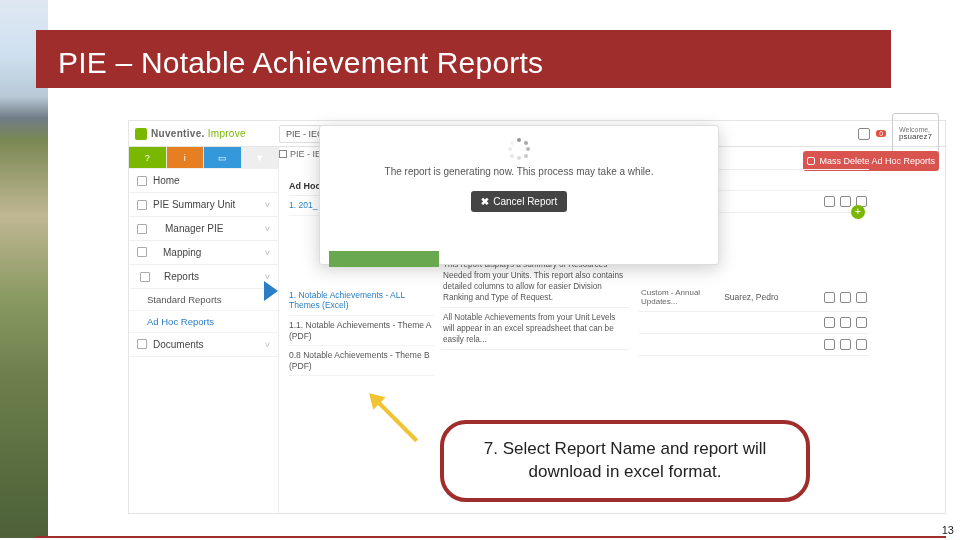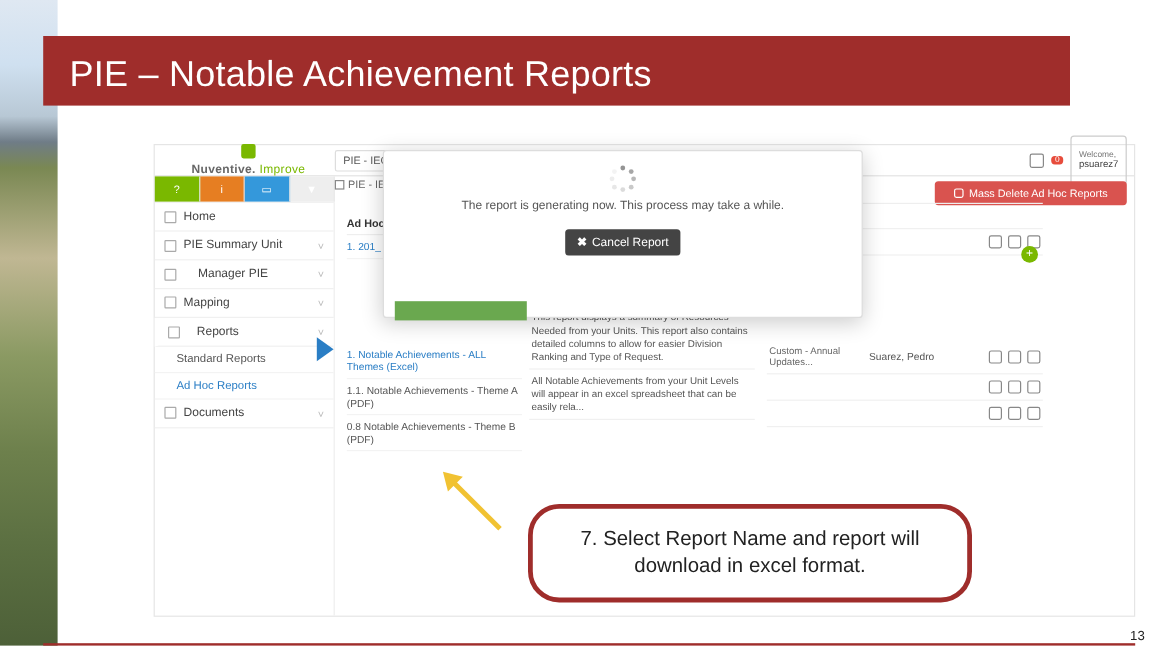--- a/index.html
+++ b/index.html
@@ -19,21 +19,21 @@
   .title-bar { position:absolute; left:36px; top:30px; right:14px; height:58px;
     background: linear-gradient(to right, #9f2d2b 94%, #ffffff 94%); }
   .title-bar h1 { position:absolute; left:22px; top:16px; font-size:30px; font-weight:400; color:#fff; letter-spacing:.2px; }
   
 
   
   .shot { position:absolute; left:128px; top:120px; width:818px; height:394px; background:#fff; border:1px solid #e5e5e5; }
 
   
   .app-top { position:absolute; left:0; top:0; right:0; height:26px; border-bottom:1px solid #e3e3e3; display:flex; align-items:center; font-size:10px; color:#444; }
-  .app-top .brand { display:flex; align-items:center; gap:4px; padding-left:6px; width:150px;flex-direction:column; }
+  .app-top .brand { display:flex; align-items:center; gap:4px; padding-left:6px; width:150px; }
   .brand-logo { width:12px; height:12px; background:#7ab800; border-radius:2px; }
   .brand-name { font-size:10px; letter-spacing:.3px; }
   .brand-name b { color:#666; font-weight:600; }
   .brand-name span { color:#7ab800; font-weight:500; }
   .tab-crumb { flex:1; display:flex; align-items:center; }
   .crumb-pill { border:1px solid #ddd; border-radius:2px; padding:3px 6px; font-size:9px; color:#555; width:320px; display:flex; justify-content:space-between; align-items:center; background:#fff; }
   .crumb-pill .chev { font-size:9px; color:#999; }
   .app-top .right { display:flex; align-items:center; gap:6px; padding-right:6px; }
   .bell { width:12px; height:12px; border:1px solid #888; border-radius:2px; position:relative; }
   .badge0 { background:#e74c3c; color:#fff; font-size:7px; padding:0 3px; border-radius:3px; }
@@ -77,21 +77,21 @@
 
   
   .col-meta { position:absolute; left:510px; top:48px; width:230px; bottom:0; font-size:8.5px; color:#555; }
   .col-meta .row { display:flex; justify-content:space-between; align-items:center; padding:5px 2px; border-bottom:1px solid #f0f0f0; }
   .col-meta .who { width:120px; font-size:8.5px; color:#555; }
   .row-icons { display:flex; gap:5px; color:#666; font-size:10px; }
   .row-icons span { width:11px; height:11px; border:1px solid #888; border-radius:2px; display:inline-block; }
   .plus-circ { position:absolute; right:4px; top:36px; width:14px; height:14px; background:#7ab800; border-radius:50%; color:#fff; font-size:10px; line-height:14px; text-align:center; }
 
   
-  .mass-del { position:absolute; right:6px; top:30px; background:#d9534f; color:#fff; font-size:9px; padding:5px 16px; border-radius:3px; display:flex; align-items:center; gap:4px; }
+  .mass-del { position:absolute; right:6px; top:30px; background:#d9534f; color:#fff; font-size:9px; padding:5px 4px; border-radius:3px; display:flex; align-items:center; gap:4px; }
   .mass-del .lock { width:8px;height:8px;border:1px solid #fff;border-radius:2px; }
 
   
   .modal { position:absolute; left:190px; top:4px; width:400px; height:140px; background:#fff; border:1px solid #ddd; box-shadow:0 4px 18px rgba(0,0,0,.2); border-radius:3px; text-align:center; }
   .modal .spinner { margin:12px auto 6px; width:22px; height:22px; position:relative; }
   .modal .spinner i { position:absolute; width:4px; height:4px; background:#888; border-radius:50%; }
   .modal .spinner i:nth-child(1){ top:0; left:9px; opacity:.9;}
   .modal .spinner i:nth-child(2){ top:3px; left:16px; opacity:.75;}
   .modal .spinner i:nth-child(3){ top:9px; left:18px; opacity:.6;}
   .modal .spinner i:nth-child(4){ top:16px; left:16px; opacity:.45;}
@@ -181,21 +181,21 @@
         <span class="chev">˅</span>
       </div>
     <div class="item">
         <span style="display:flex;gap:18px;align-items:center">
           <span class="ic"></span>
           <span>Manager PIE</span>
         </span>
         <span class="chev">˅</span>
       </div>
     <div class="item">
-        <span style="display:flex;gap:6px;align-items:flex-start">
+        <span style="display:flex;gap:16px;align-items:flex-start">
           <span class="ic"></span>
           <span>Mapping</span>
         </span>
         <span class="chev">˅</span>
       </div>
     <div class="item reports open">
         <span style="display:flex;gap:14px;align-items:center">
           <span class="ic"></span>
           <span>Reports</span>
         </span>

